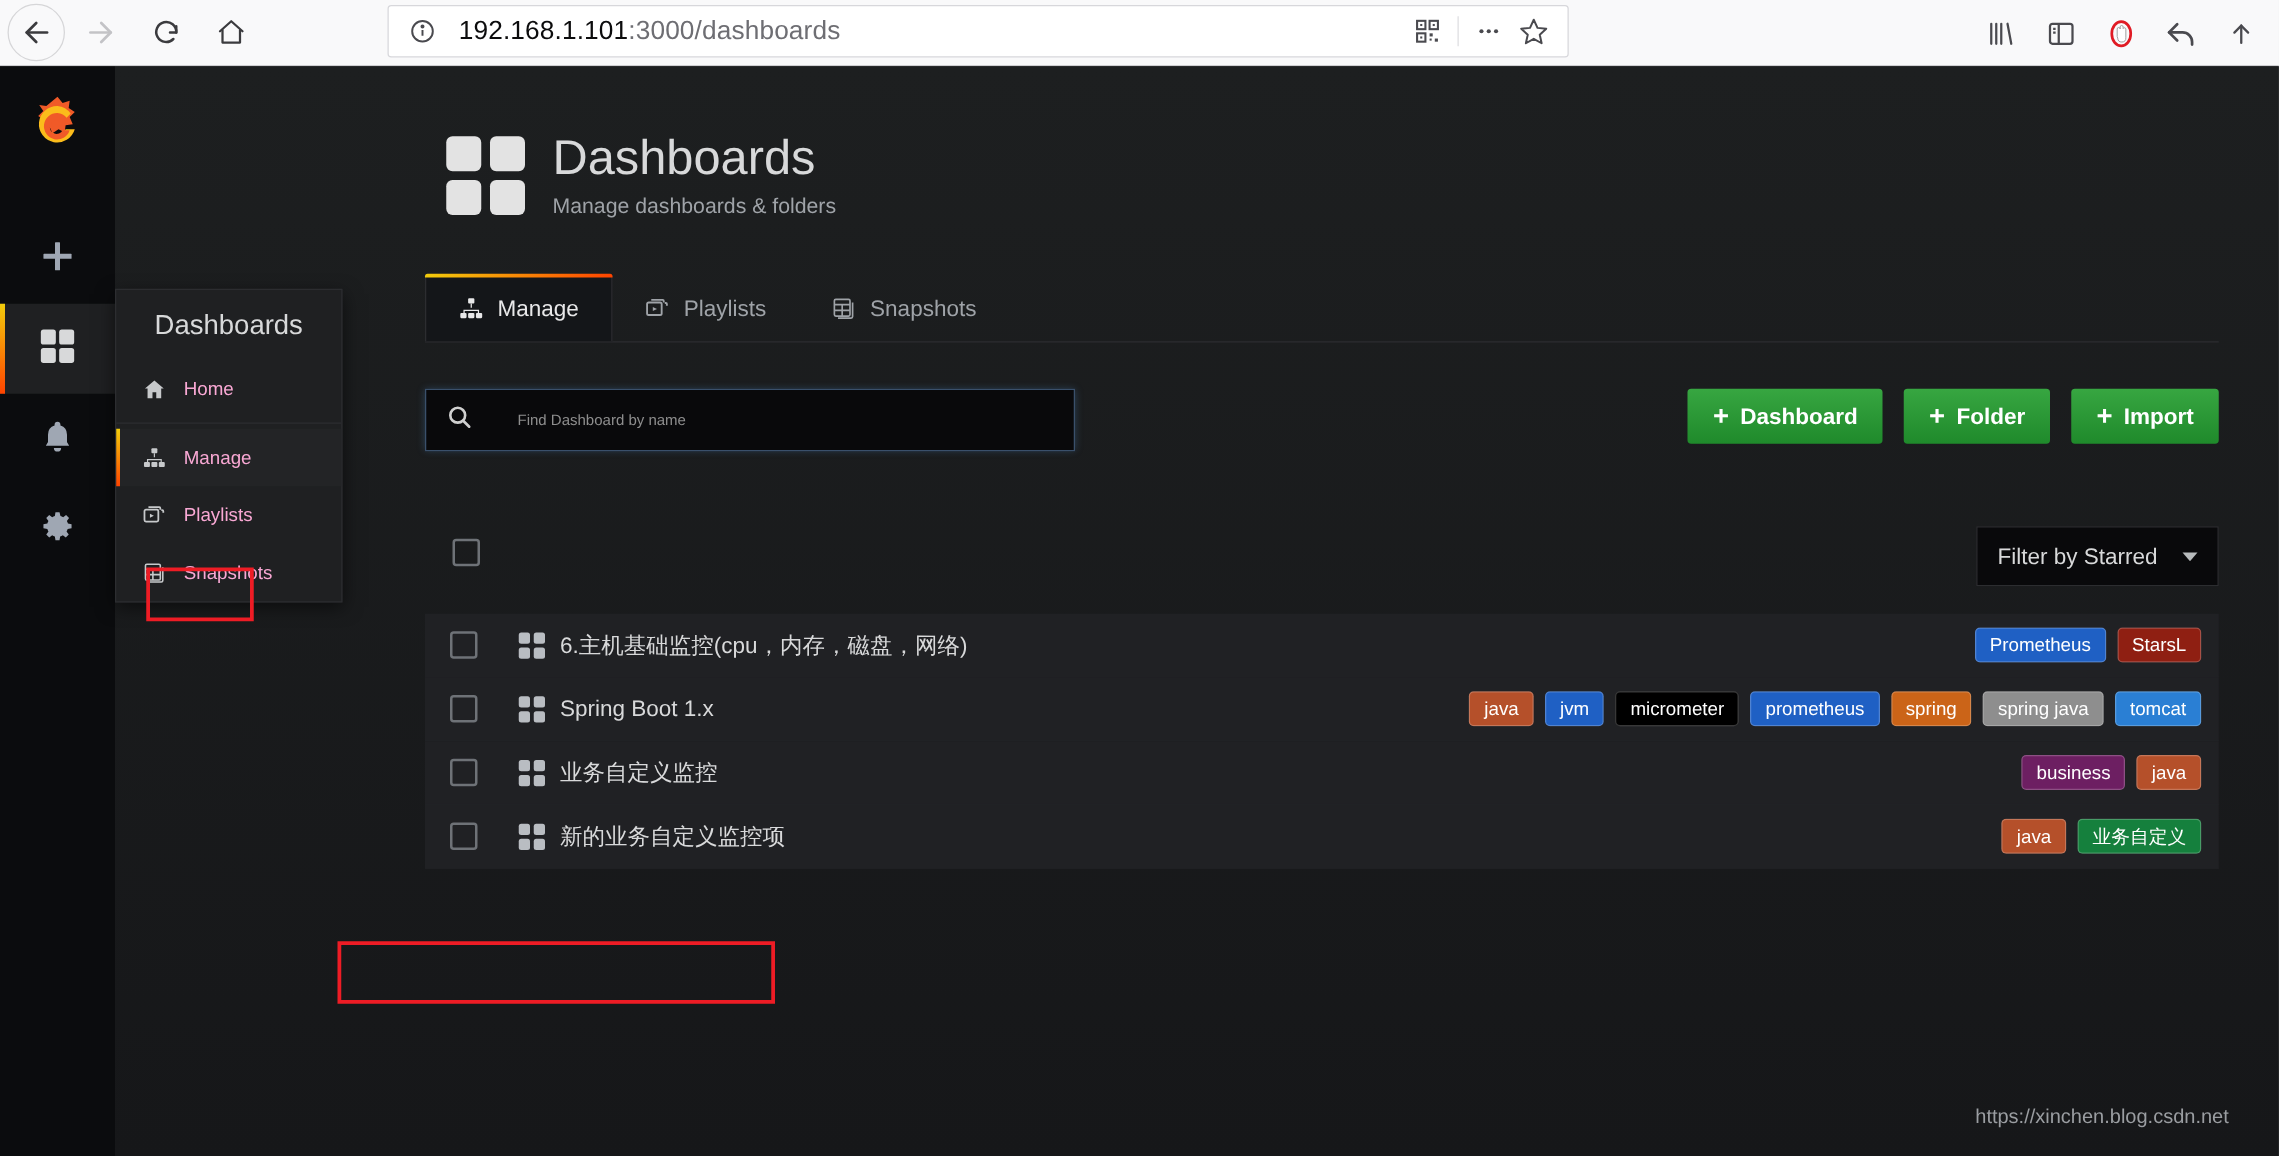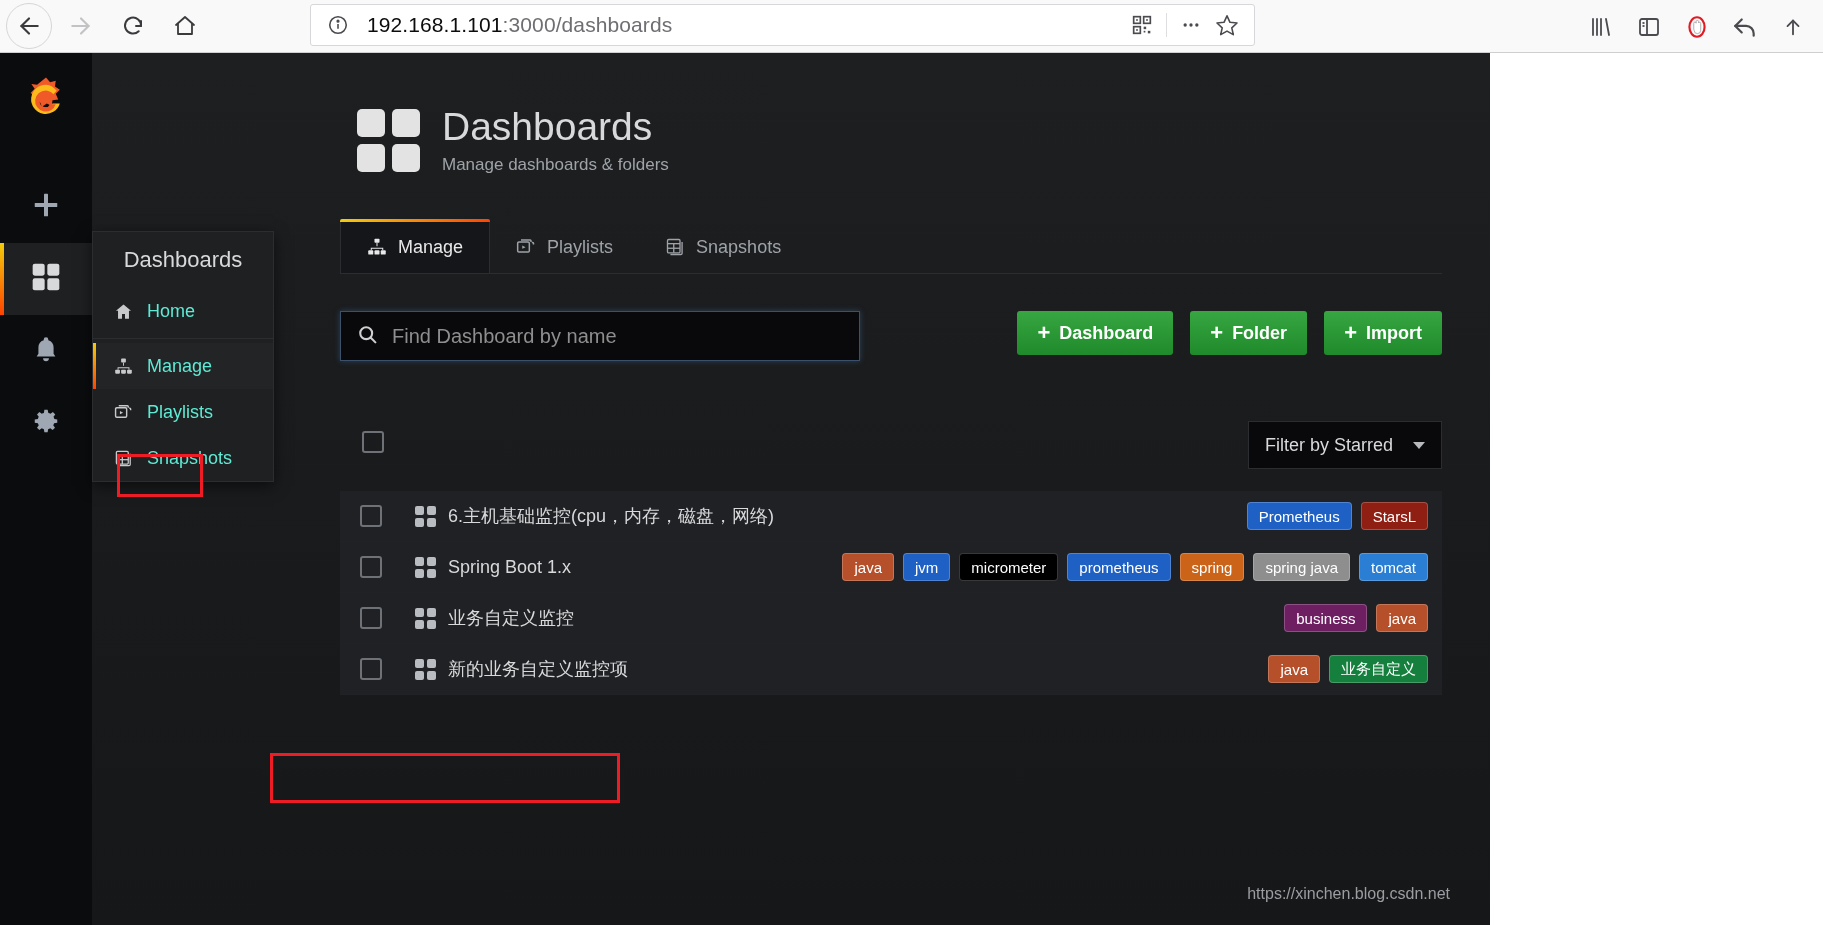--- a/index.html
+++ b/index.html
@@ -41,21 +41,21 @@
   .ub-sep { width: 1px; height: 24px; background: #dedee1; margin: 0 5px; }
 
   #toolbar-right {
     position: absolute; right: 6px; top: 0; height: 53px;
     display: flex; align-items: center; gap: 8px; padding-right: 4px;
   }
   .tb-icon { width: 40px; height: 40px; display: flex; align-items: center; justify-content: center; color: #4a4a4f; }
 
   
   #app {
-    position: absolute; left: 0; top: 53px; width: 1490px; height: 872px;
+    position: absolute; left: 0; top: 53px; width: 1823px; height: 872px;
     background: #161719;
   }
 
   
   #sidemenu {
     position: absolute; left: 0; top: 0; width: 92px; height: 872px;
     background: #0b0c0e;
     display: flex; flex-direction: column; align-items: center;
   }
   #grafana-logo { margin-top: 22px; width: 52px; height: 52px; }
@@ -76,21 +76,21 @@
     background: #1f2022; border: 1px solid #2c2d30;
     box-shadow: 0 4px 14px rgba(0,0,0,.55);
     z-index: 30;
   }
   #dropdown-menu .dm-header {
     height: 56px; display: flex; align-items: center; justify-content: center;
     color: #d8d9da; font-size: 22px; font-weight: 400;
   }
   .dm-item {
     height: 46px; display: flex; align-items: center; gap: 14px;
-    padding-left: 20px; color: #5eead4; font-size: 18px; position: relative;
+    padding-left: 20px; color: #f9a8d4; font-size: 15px; position: relative;
   }
   .dm-item .dm-icon { width: 20px; display: flex; align-items: center; justify-content: center; color: #c7c9cb; }
   .dm-item.sel { background: #232426; }
   .dm-item.sel::before {
     content: ""; position: absolute; left: 0; top: 0; width: 3px; height: 100%;
     background: linear-gradient(#f2cc0c, #ff4400);
   }
   .dm-divider { height: 1px; background: #2c2d30; margin: 4px 0; }
 
   
@@ -130,22 +130,23 @@
   
   #search-row { position: absolute; left: 248px; top: 258px; right: 48px; height: 58px; }
   #search-box {
     position: absolute; left: 0; top: 0; width: 520px; height: 50px;
     background: #09090b; border: 1px solid #3a506b;
     box-shadow: 0 0 6px rgba(80,140,200,.35);
     display: flex; align-items: center; padding: 0 16px; gap: 14px;
   }
   #search-input {
     background: transparent; border: none; outline: none;
-    color: #d8d9da; font-size: 20px; width: 100%;
+    color: #d8d9da; font-size: 12px; width: 100%;
     font-family: "Liberation Sans", sans-serif;
+    margin-left: 22px;
   }
   #search-input::placeholder { color: #8e8e8e; }
 
   #action-buttons { position: absolute; right: 0; top: 0; display: flex; gap: 17px; }
   .btn-green {
     height: 44px; padding: 0 20px; display: flex; align-items: center; gap: 9px;
     background: linear-gradient(180deg,#37a641 0%,#1f8a2b 100%);
     color: #fff; font-size: 18px; font-weight: 700; border-radius: 3px; border: none;
     font-family: "Liberation Sans", sans-serif;
   }

